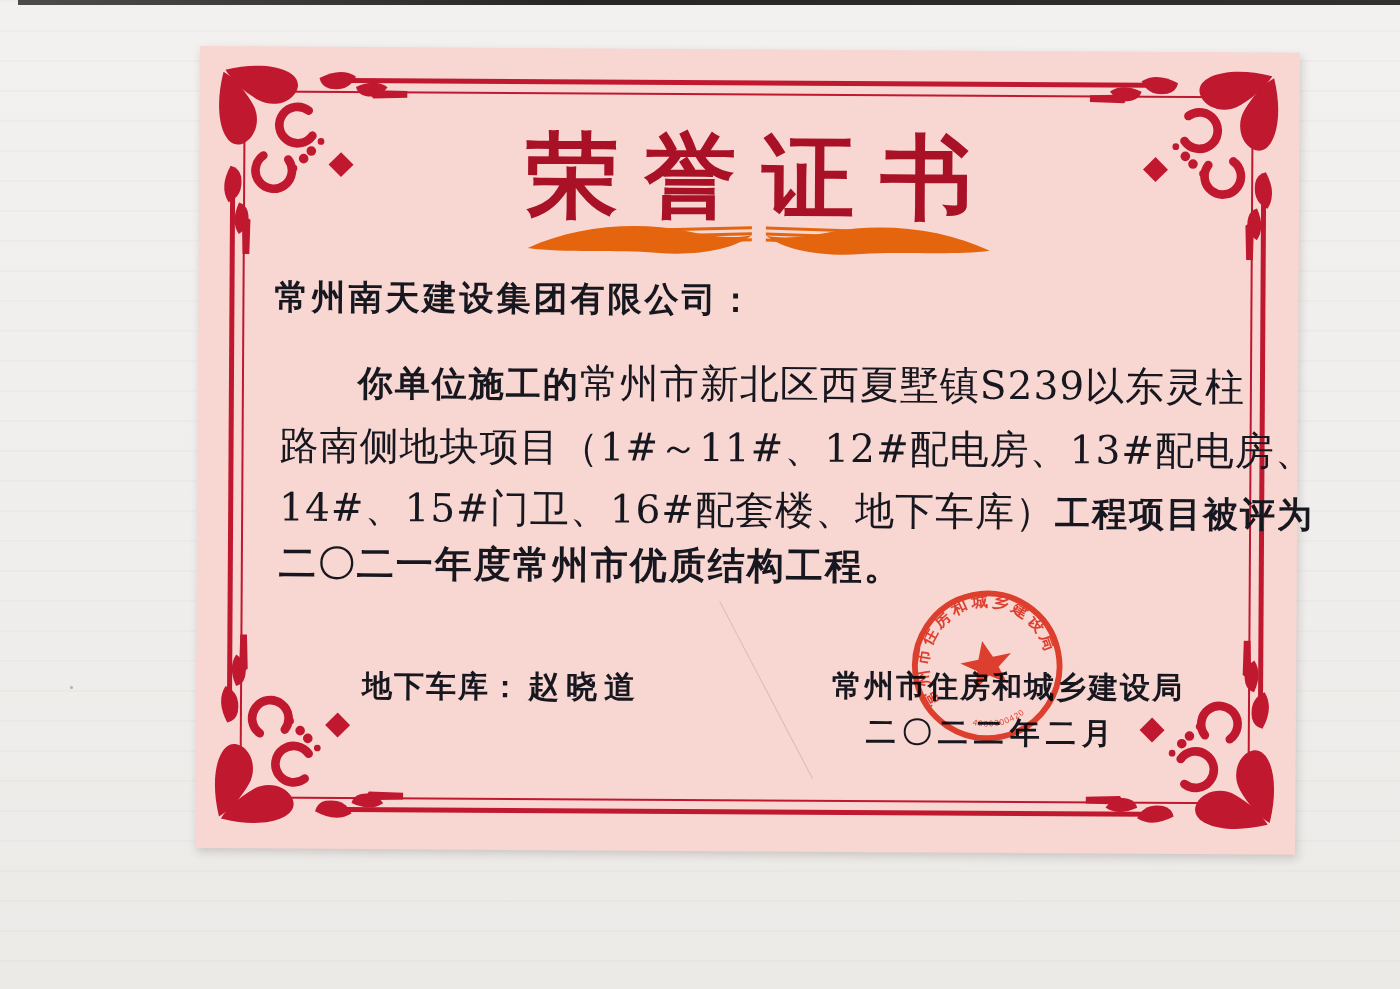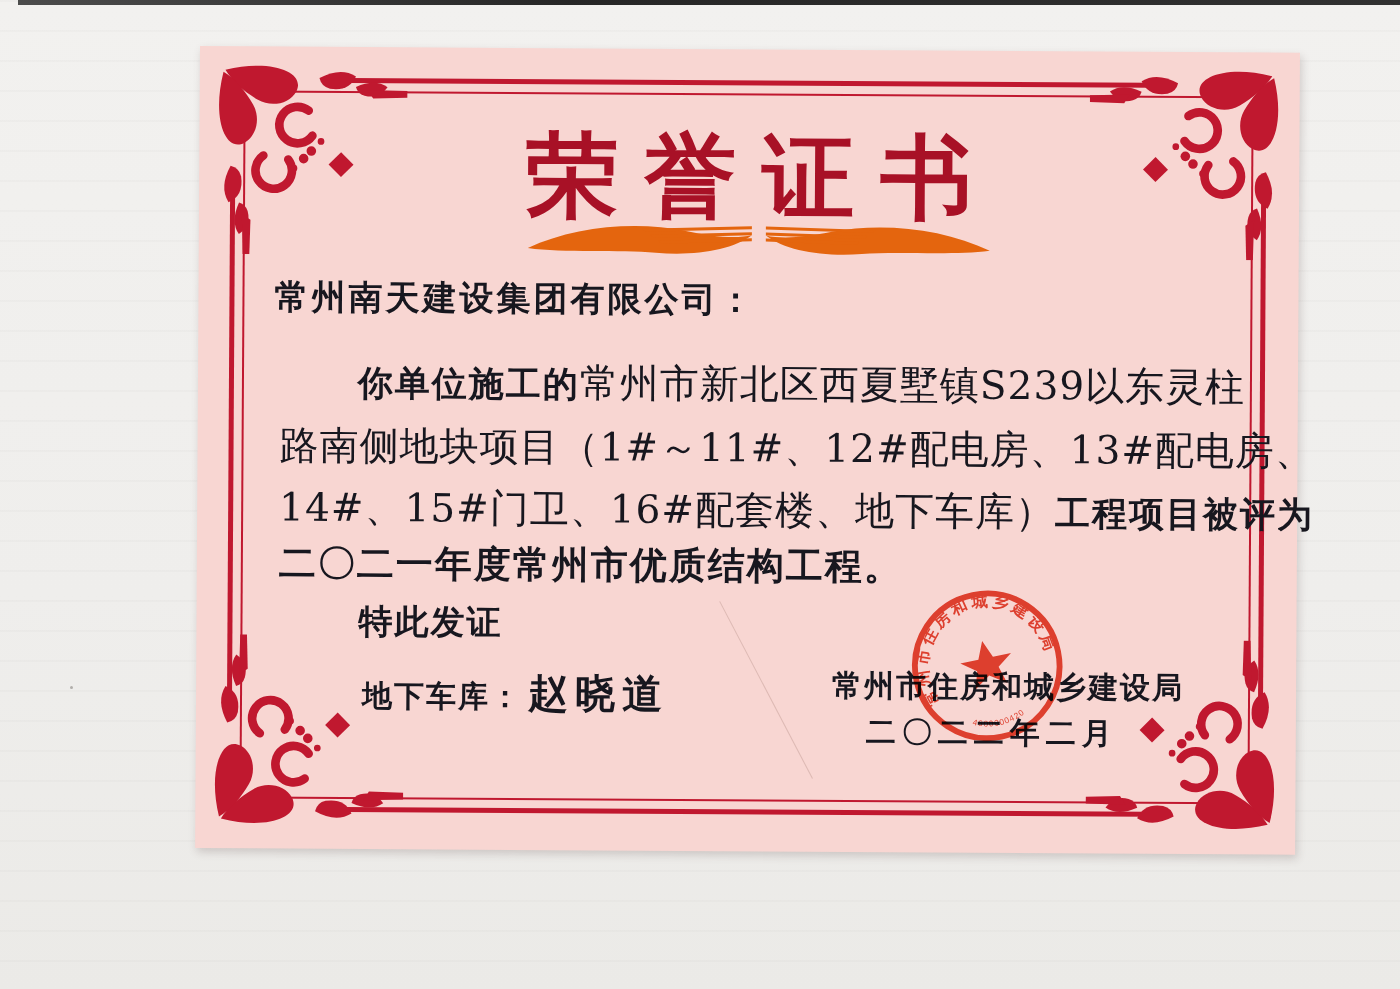--- a/index.html
+++ b/index.html
@@ -66,21 +66,21 @@
 
   .recipient{left:76px;top:228px;font-size:34px;letter-spacing:3px;}
   .line{left:82px;font-size:39px;}
   .line .hei{font-size:35px;}
   .l1{top:308px;padding-left:78px;}
   .l2{top:372px;}
   .l3{top:434px;}
   .l4{top:492px;font-size:37px;}
   .closing{left:162px;top:552px;font-size:34px;}
   .manager{left:166px;top:618px;font-size:30px;}
-  .manager .name{font-size:40px;letter-spacing:7px;margin-left:6px;}
+  .manager .name{font-size:31px;letter-spacing:7px;margin-left:6px;}
   .issuer{left:636px;top:616px;width:320px;text-align:center;font-size:30px;letter-spacing:2px;}
   .issue-date{left:636px;top:662px;width:320px;text-align:center;font-size:30px;letter-spacing:6px;}
 
   .seal{
     position:absolute;left:708px;top:532px;width:166px;height:166px;
     mix-blend-mode:multiply;opacity:.92;
   }
   .crease{
     position:absolute;left:470px;top:640px;width:200px;height:1px;
     background:rgba(150,110,100,.28);transform:rotate(62deg);
@@ -165,21 +165,20 @@
     </g>
   </svg>
 
   <div class="txt hei recipient">常州南天建设集团有限公司：</div>
 
   <div class="txt line l1"><span class="hei">你单位施工的</span><span class="kai">常州市新北区西夏墅镇S239以东灵柱</span></div>
   <div class="txt line l2 kai">路南侧地块项目（1#～11#、12#配电房、13#配电房、</div>
   <div class="txt line l3"><span class="kai">14#、15#门卫、16#配套楼、地下车库）</span><span class="hei">工程项目被评为</span></div>
   <div class="txt line l4 song">二〇二一年度常州市优质结构工程。</div>
 
-  <div class="txt hei closing">特此发证</div>
 
   <div class="txt manager"><span class="hei">地下车库：</span><span class="song name">赵晓道</span></div>
 
   <div class="txt song issuer">常州市住房和城乡建设局</div>
   <div class="txt song issue-date">二〇二二年二月</div>
 
   <div class="crease"></div>
 
   <svg class="seal" viewBox="-85 -85 170 170">
     <g transform="rotate(-12)" fill="#e23b26" stroke="none">

